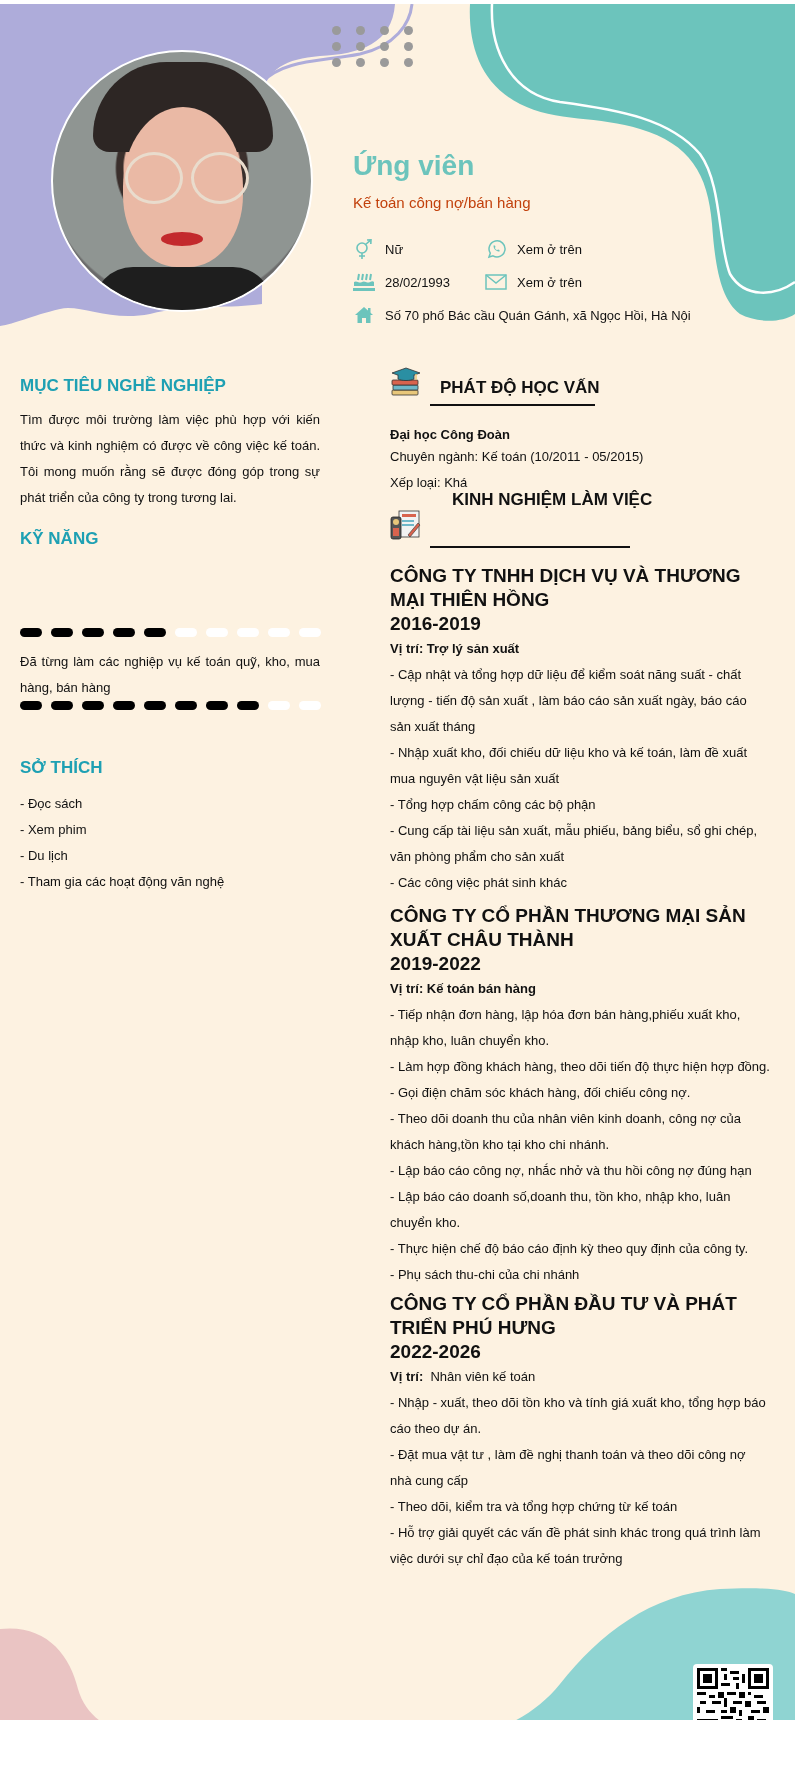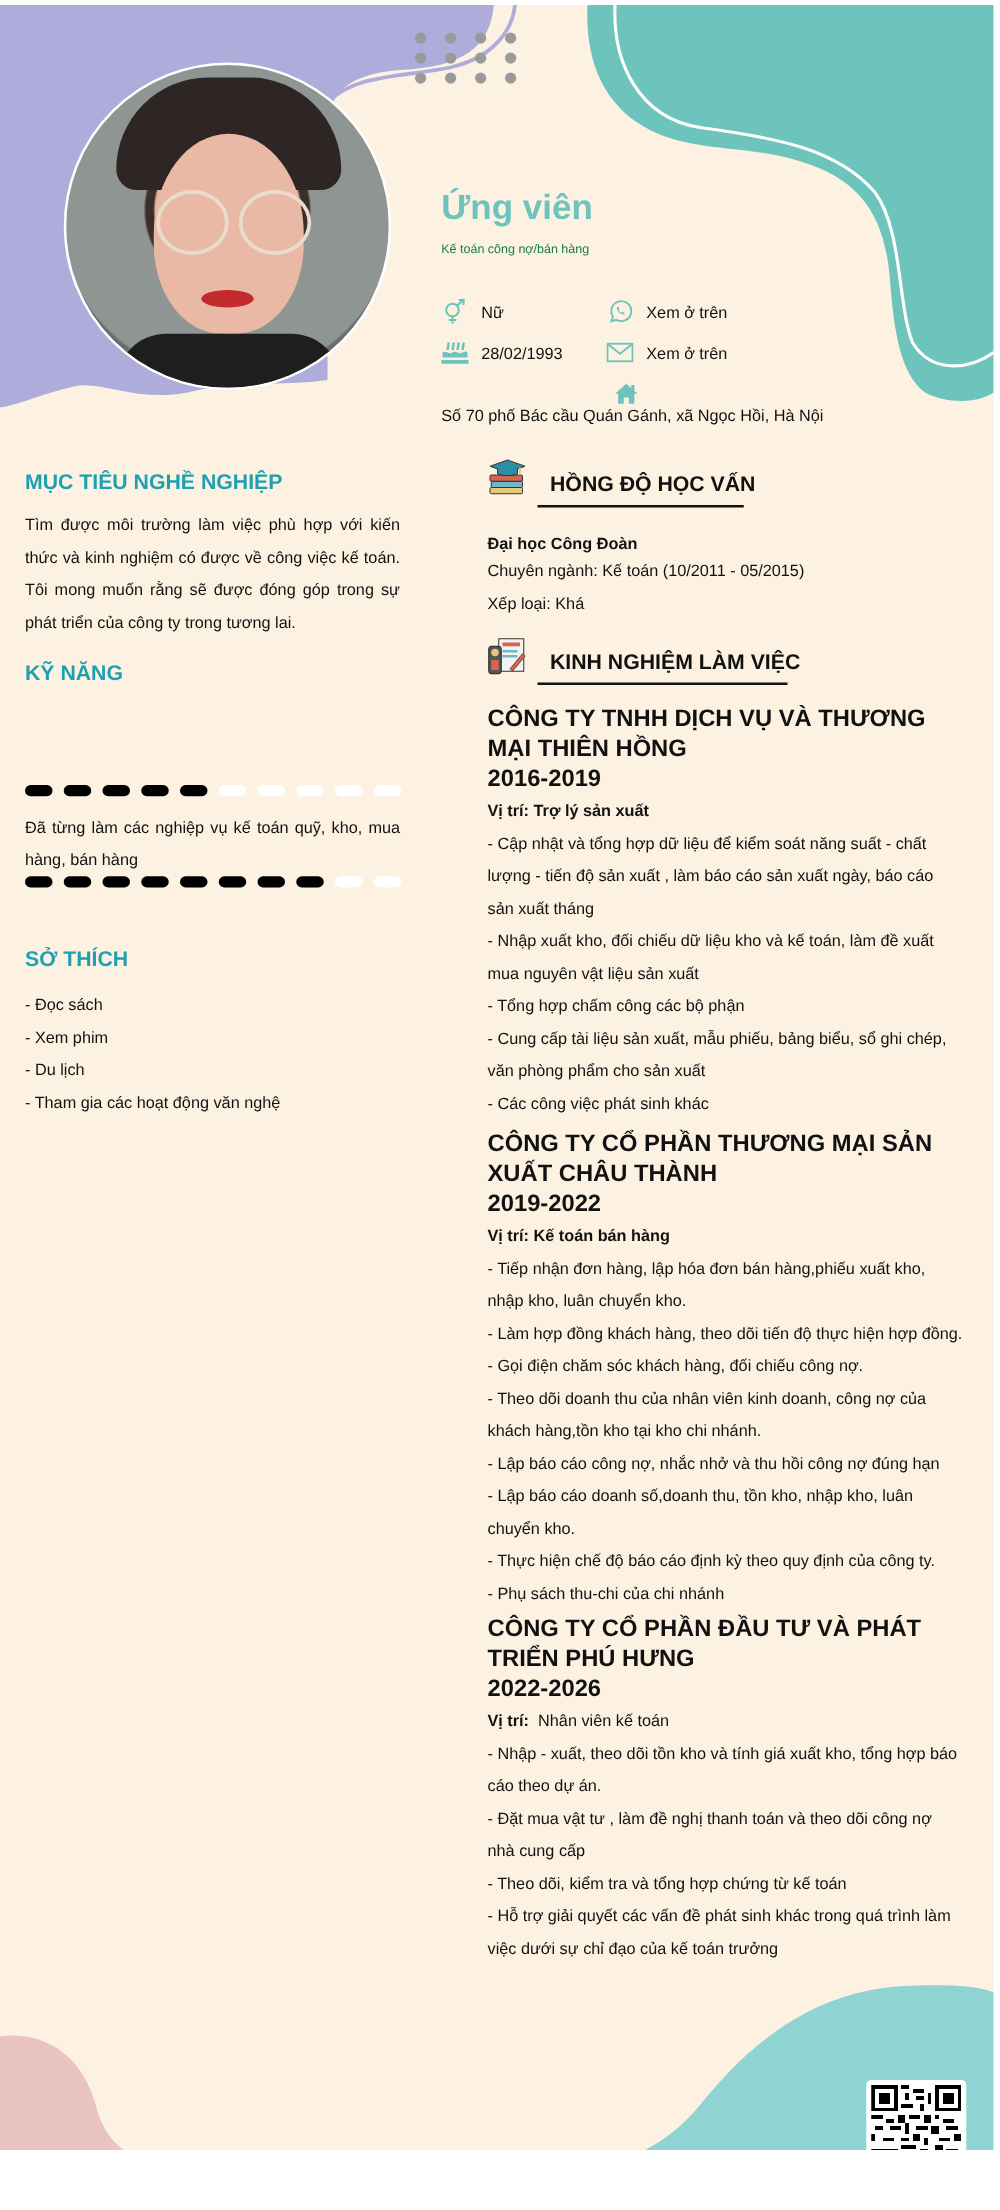--- a/index.html
+++ b/index.html
@@ -10,21 +10,21 @@
   .dots { position: absolute; left: 332px; top: 22px; width: 96px; height: 48px; display: grid; grid-template-columns: repeat(4, 1fr); grid-template-rows: repeat(3, 1fr); }
   .dots span { width: 9px; height: 9px; border-radius: 50%; background: #9a9a9a; }
   .avatar { position: absolute; left: 51px; top: 46px; width: 262px; height: 262px; border-radius: 50%; border: 2px solid #fff; overflow: hidden; background: radial-gradient(circle at 50% 45%, #e8b7a3 0 30%, #3a2f2c 31% 34%, #8f9592 35% 70%, #6b6b6b 71%); }
   .avatar .face { position: absolute; left: 70px; top: 55px; width: 120px; height: 160px; border-radius: 50% 50% 45% 45%; background: #eab9a5; }
   .avatar .hair { position: absolute; left: 40px; top: 10px; width: 180px; height: 90px; border-radius: 90px 90px 20px 20px; background: #2d2624; }
   .avatar .glass { position: absolute; top: 100px; width: 58px; height: 52px; border: 3px solid #e9dccd; border-radius: 50%; }
   .avatar .lips { position: absolute; left: 108px; top: 180px; width: 42px; height: 14px; border-radius: 50%; background: #c32a2d; }
   .avatar .shirt { position: absolute; left: 40px; top: 215px; width: 180px; height: 60px; background: #1e1e1e; border-radius: 40px 40px 0 0; }
 
   .name { position: absolute; left: 353px; top: 146px; font-size: 28px; font-weight: 700; color: #6cc4bc; }
-  .role { position: absolute; left: 353px; top: 190px; font-size: 10px; color: #15803d; }
+  .role { position: absolute; left: 353px; top: 190px; font-size: 15px; color: #c2410c; }
   .info-item { position: absolute; display: flex; align-items: center; font-size: 13px; color: #111; }
   .info-item .ic { width: 22px; height: 20px; margin-right: 10px; display: inline-flex; align-items: center; justify-content: center; }
   .info-item svg { display: block; }
 
   .h-left { position: absolute; left: 20px; font-size: 17px; font-weight: 700; color: #1ea0b3; }
   .p-left { position: absolute; left: 20px; width: 300px; font-size: 13px; line-height: 26px; text-align: justify; }
   .skill-bar { position: absolute; left: 20px; display: flex; gap: 9px; }
   .skill-bar span { width: 22px; height: 9px; border-radius: 5px; background: #fff; }
   .skill-bar span.on { background: #000; }
   .hobby { position: absolute; left: 20px; font-size: 13px; }
@@ -114,21 +114,21 @@
   </div>
   <div class="info-item" style="left:485px; top:268px;">
     <span class="ic">
       <svg width="22" height="18" viewBox="0 0 22 18">
           <rect x="1" y="2" width="20" height="14" fill="none" stroke="#6cc4bc" stroke-width="1.5"></rect>
           <path d="M1 2 L11 10 L21 2" fill="none" stroke="#6cc4bc" stroke-width="1.5"></path>
         </svg>
     </span>
     <span>Xem ở trên</span>
   </div>
-  <div class="info-item" style="left:353px; top:301px;flex-direction:column;">
+  <div class="info-item" style="left:353px; top:301px;">
     <span class="ic">
       <svg width="20" height="18" viewBox="0 0 20 18">
           <path d="M10 1 L1 9 L3.5 9 L3.5 17 L8 17 L8 12 L12 12 L12 17 L16.5 17 L16.5 9 L19 9 Z" fill="#6cc4bc"></path>
           <rect x="14" y="2" width="2.5" height="5" fill="#6cc4bc"></rect>
         </svg>
     </span>
     <span>Số 70 phố Bác cầu Quán Gánh, xã Ngọc Hồi, Hà Nội</span>
   </div>
 
   <div class="h-left" style="top:372px;">MỤC TIÊU NGHỀ NGHIỆP</div>
@@ -168,37 +168,37 @@
   <div class="hobby" style="top:870px;">- Tham gia các hoạt động văn nghệ</div>
 
   <svg class="sec-icon" style="top:362px;" viewBox="0 0 32 32">
     <rect x="2" y="24" width="26" height="5" rx="1" fill="#e8c77a" stroke="#333" stroke-width="0.8"></rect>
     <rect x="3" y="19" width="25" height="5" rx="1" fill="#6fb7c9" stroke="#333" stroke-width="0.8"></rect>
     <rect x="2" y="14" width="26" height="5" rx="1" fill="#d9634e" stroke="#333" stroke-width="0.8"></rect>
     <path d="M2 7 L16 2 L30 7 L16 12 Z" fill="#2a8fa3" stroke="#333" stroke-width="0.8"></path>
     <path d="M8 9 L8 13 C12 15 20 15 24 13 L24 9" fill="#2a8fa3" stroke="#333" stroke-width="0.8"></path>
     <path d="M26 8 L26 14" stroke="#e8c77a" stroke-width="1.5"></path>
   </svg>
-  <div class="sec-title" style="top:374px;">HỒNG ĐỘ HỌC VẤN</div>
+  <div class="sec-title" style="top:374px;">PHÁT ĐỘ HỌC VẤN</div>
   <div class="sec-line" style="top:400px; width:165px;"></div>
   <div class="r-text r-bold" style="top:418px;">Đại học Công Đoàn</div>
   <div class="r-text" style="top:440px;">Chuyên ngành: Kế toán (10/2011 - 05/2015)</div>
   <div class="r-text" style="top:466px;">Xếp loại: Khá</div>
 
   <svg class="sec-icon" style="top:505px;" viewBox="0 0 32 32">
     <rect x="9" y="2" width="20" height="26" fill="#f2f2f2" stroke="#333" stroke-width="0.8"></rect>
     <rect x="12" y="5" width="14" height="3" fill="#d9634e"></rect>
     <rect x="12" y="11" width="12" height="2" fill="#6fb7c9"></rect>
     <rect x="12" y="15" width="12" height="2" fill="#6fb7c9"></rect>
     <rect x="1" y="8" width="10" height="22" rx="2" fill="#555" stroke="#222" stroke-width="0.8"></rect>
     <circle cx="6" cy="13" r="3" fill="#e8c77a"></circle>
     <rect x="3" y="19" width="6" height="8" fill="#d9634e"></rect>
     <path d="M18 26 L28 14 L30 16 L20 28 Z" fill="#d9634e" stroke="#333" stroke-width="0.6"></path>
   </svg>
-  <div class="sec-title" style="top:516px;">KINH NGHIỆM LÀM VIỆC</div>
+  <div class="sec-title" style="top:486px;margin-left:12px;">KINH NGHIỆM LÀM VIỆC</div>
   <div class="sec-line" style="top:542px; width:200px;"></div>
 
   <div class="company" style="top:560px;">CÔNG TY TNHH DỊCH VỤ VÀ THƯƠNG MẠI THIÊN HỒNG</div>
   <div class="company" style="top:608px;">2016-2019</div>
   <div class="r-text r-bold" style="top:632px;">Vị trí: Trợ lý sản xuất</div>
   <div class="r-text" style="top:736px;">- Nhập xuất kho, đối chiếu dữ liệu kho và kế toán, làm đề xuất mua nguyên vật liệu sản xuất</div>
   <div class="r-text" style="top:658px;">- Cập nhật và tổng hợp dữ liệu để kiểm soát năng suất - chất lượng - tiến độ sản xuất , làm báo cáo sản xuất ngày, báo cáo sản xuất tháng</div>
   <div class="r-text" style="top:788px;">- Tổng hợp chấm công các bộ phận</div>
   <div class="r-text" style="top:814px;">- Cung cấp tài liệu sản xuất, mẫu phiếu, bảng biểu, sổ ghi chép, văn phòng phẩm cho sản xuất</div>
   <div class="r-text" style="top:866px;">- Các công việc phát sinh khác</div>

